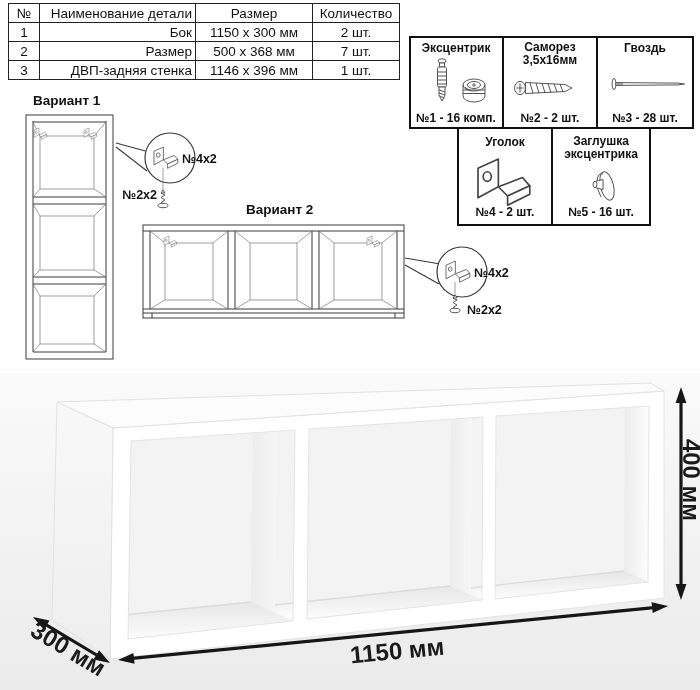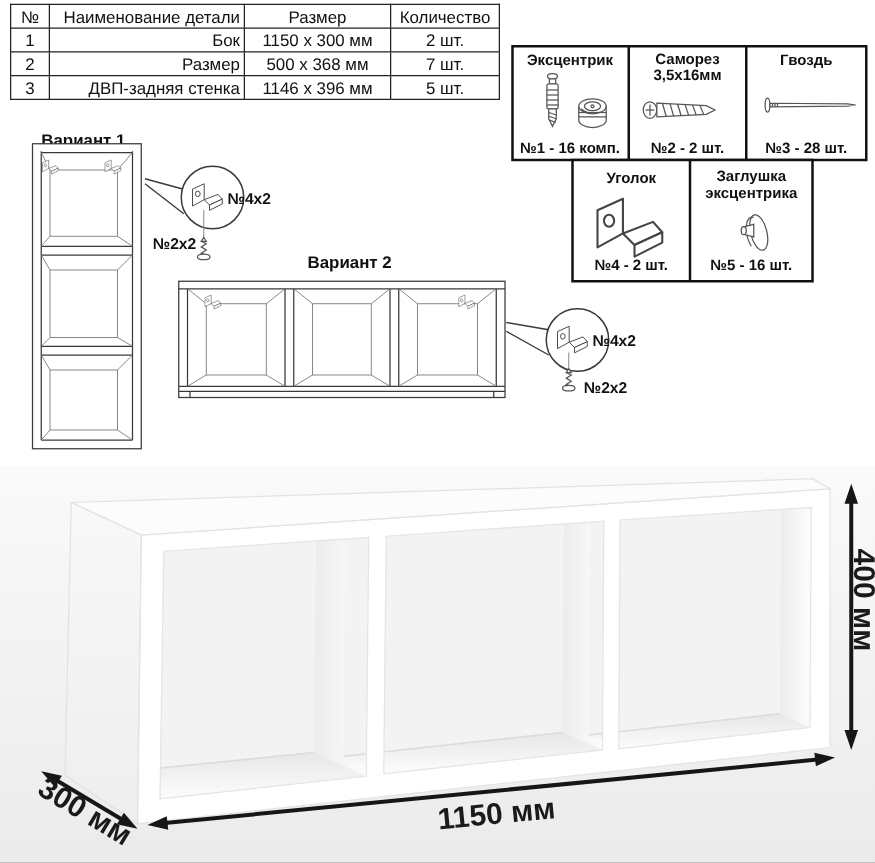--- a/index.html
+++ b/index.html
@@ -8,21 +8,21 @@
   
   #parts-table{position:absolute;left:8px;top:3px;border-collapse:collapse;table-layout:fixed;}
   #parts-table th,#parts-table td{border:1px solid #222;font-size:13.5px;font-weight:normal;
           height:18px;padding:0 3px;text-align:center;white-space:nowrap;overflow:hidden;}
   #parts-table .c-num{width:24px;}
   #parts-table .c-name{width:146px;text-align:right;padding-left:6px;}
   #parts-table .c-size{width:110px;margin-top:10px;}
   #parts-table .c-qty{width:80px;}
   
   .vtitle{position:absolute;font-size:13.5px;font-weight:bold;white-space:nowrap;}
-  #v1-title{left:33px;top:93px;margin-top:12px;}
+  #v1-title{left:33px;top:93px;}
   #v2-title{left:246px;top:202px;}
   
   svg{position:absolute;overflow:visible;}
   svg text{font-family:"Liberation Sans", sans-serif;}
   .hw-title{font-size:12px;font-weight:bold;text-anchor:middle;fill:#111;}
   .hw-label{font-size:12px;font-weight:bold;text-anchor:middle;fill:#111;}
   .callout-label{font-size:12.5px;font-weight:bold;fill:#111;}
   .dim-label{font-size:24px;font-weight:bold;fill:#1a1a1a;text-anchor:middle;}
   .thin{stroke:#777;stroke-width:0.7;fill:none;}
   .draw{stroke:#3a3a3a;stroke-width:1;fill:none;}
@@ -52,21 +52,21 @@
     <tr>
       <td class="c-num">2</td>
       <td class="c-name">Размер</td>
       <td class="c-size">500 x 368 мм</td>
       <td class="c-qty">7 шт.</td>
     </tr>
     <tr>
       <td class="c-num">3</td>
       <td class="c-name">ДВП-задняя стенка</td>
       <td class="c-size">1146 x 396 мм</td>
-      <td class="c-qty">5 шт.</td>
+      <td class="c-qty">1 шт.</td>
     </tr>
   </tbody>
     </table>
 
   <svg id="hardware-box" style="left:408px;top:35px;" width="292" height="194" viewBox="0 0 292 194">
     <g stroke="#111" stroke-width="2" fill="#ffffff">
       <rect x="2" y="2" width="283" height="91"></rect>
       <line x1="95" y1="2" x2="95" y2="93"></line>
       <line x1="189" y1="2" x2="189" y2="93"></line>
       <rect x="50" y="93" width="192" height="97"></rect>

